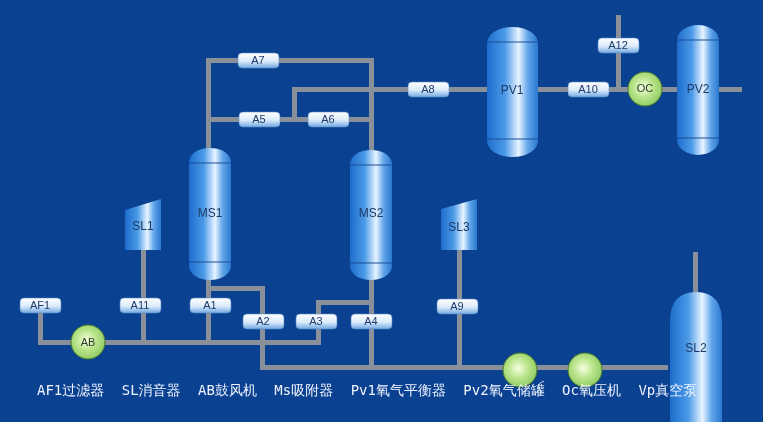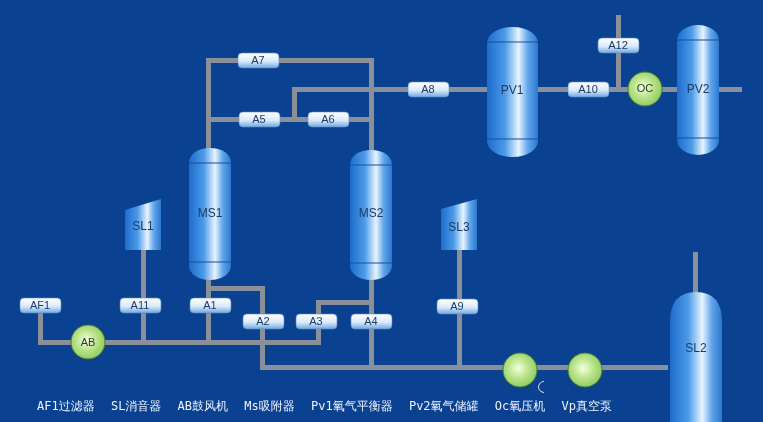--- a/index.html
+++ b/index.html
@@ -4,21 +4,21 @@
 <style>
   html, body { margin: 0; padding: 0; }
   body { width: 763px; height: 422px; background: #0a4190; overflow: hidden; position: relative;
          font-family: "Liberation Sans", sans-serif; }
   #diagram { position: absolute; left: 0; top: 0; }
   .pipe { fill: #8a9099; }
   .valve rect { fill: url(#valveGrad); stroke: #5a8fc8; stroke-width: 0.6; }
   .valve text { font-family: "Liberation Sans", sans-serif; font-size: 11px; fill: #1d3a66; text-anchor: middle; dominant-baseline: central; }
   .vessel text { font-family: "Liberation Sans", sans-serif; font-size: 12px; fill: #1d3a66; text-anchor: middle; dominant-baseline: central; }
   .pump text { font-family: "Liberation Sans", sans-serif; font-size: 11px; fill: #2a3a2a; text-anchor: middle; dominant-baseline: central; }
-  .legend { position: absolute; left: 37px; top: 398px; color: #eef3ff; font-size: 12px;
+  .legend { position: absolute; left: 37px; top: 382px; color: #eef3ff; font-size: 14px;
             font-family: "DejaVu Sans Mono", monospace; white-space: nowrap; letter-spacing: 0px; }
   .legend span { margin-right: 9px; }
   .vp-label { position: absolute; left: 546px; top: 378px; color: #3f5f96; font-size: 10px; margin-top: 44px; }
   .vp-hook { position: absolute; left: 538px; top: 381px; width: 10px; height: 10px; border: 1.5px solid #d0d8ea;
              border-radius: 50%; border-right-color: transparent; border-top-color: transparent; transform: rotate(45deg); }
 </style>
 </head>
 <body>
 
 <svg id="diagram" width="763" height="422" viewBox="0 0 763 422">

